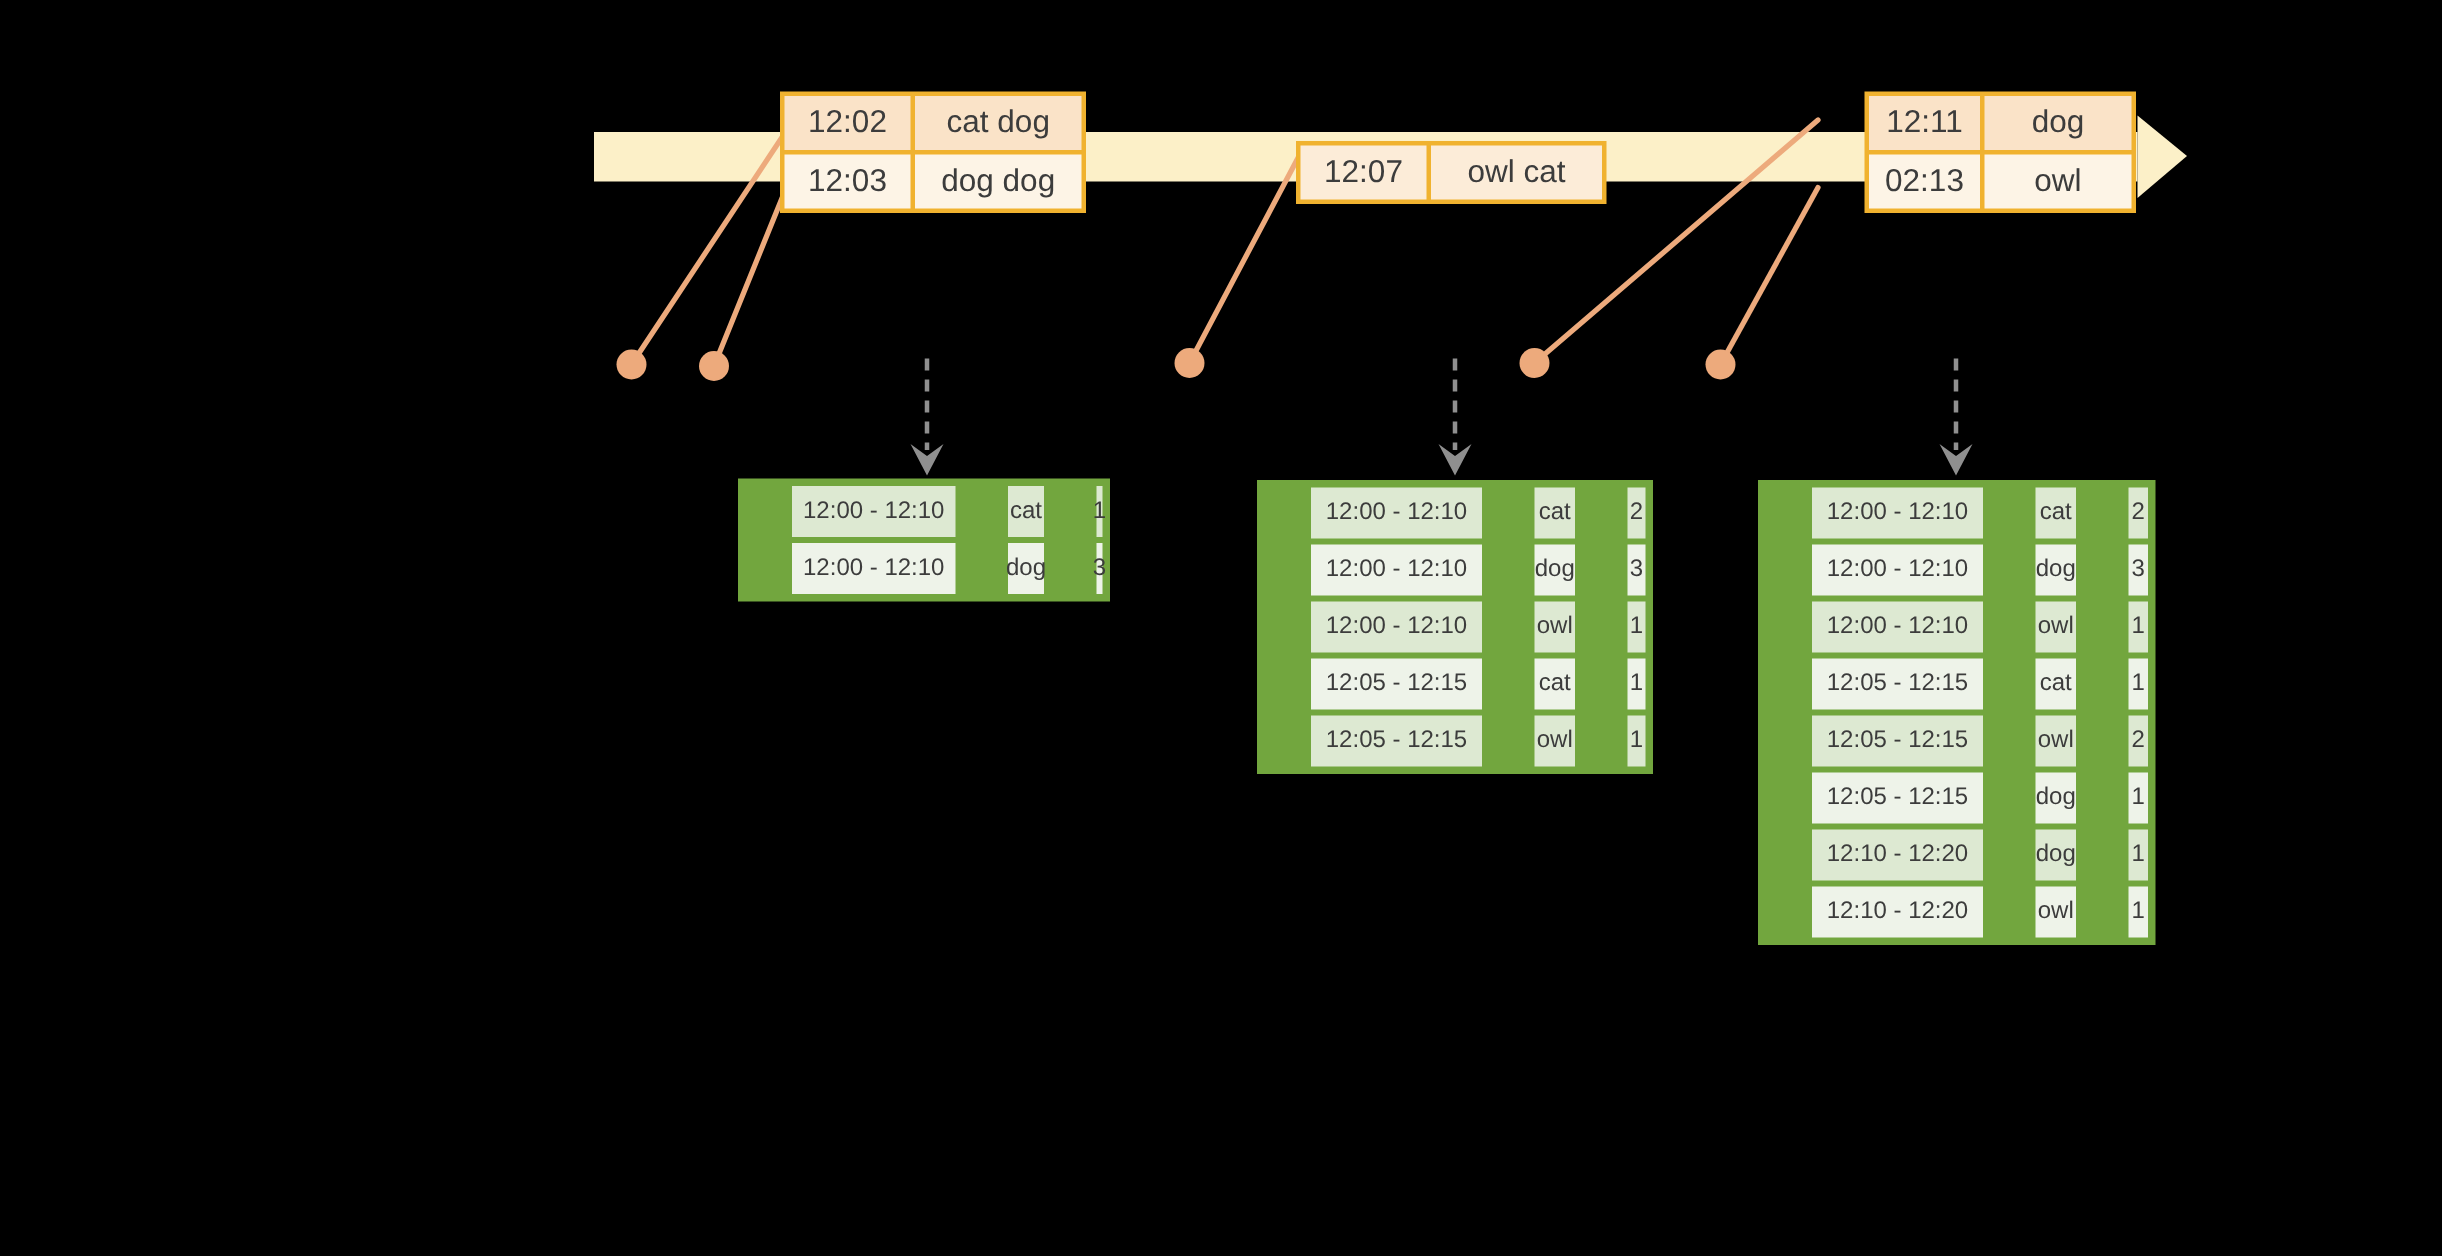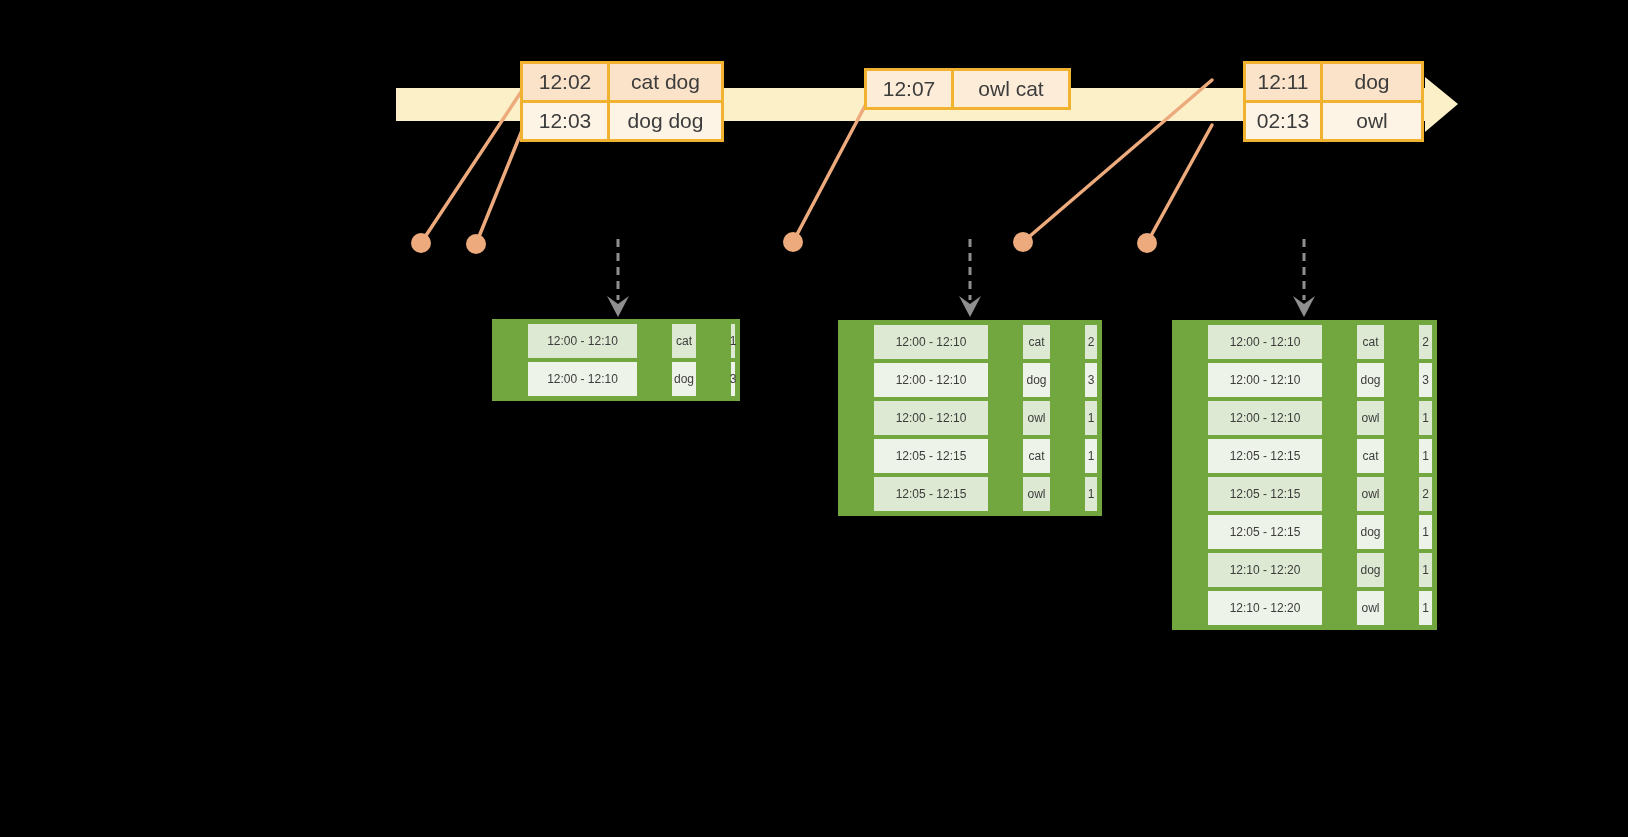--- a/index.html
+++ b/index.html
@@ -34,27 +34,27 @@
   .et-dark{background:var(--event-row-dark);}
   .et-light{background:var(--event-row-light);text-align:center;}
   .et-mid{background:var(--event-row-mid);}
   
   .result-table{
     position:absolute;display:grid;gap:4px;padding:5px;
     background:var(--result-table-border);box-sizing:border-box;
   }
   .rt-cell{
     display:flex;align-items:center;justify-content:center;
-    font-size:12px;color:var(--text);margin-left:31px;
+    font-size:16px;color:var(--text);margin-left:31px;
   }
   .rt-dark{background:var(--result-row-dark);}
   .rt-light{background:var(--result-row-light);}
 
   #event-table-1{left:520px;top:61px;grid-template-columns:84px 111px;grid-auto-rows:36px;}
-  #event-table-2{left:864px;top:68px;grid-template-columns:84px 114px;grid-auto-rows:36px;}
+  #event-table-2{left:864px;top:94px;grid-template-columns:84px 114px;grid-auto-rows:36px;}
   #event-table-3{left:1211px;top:61px;grid-template-columns:74px 98px;grid-auto-rows:36px;margin-left:32px;}
 
   #result-table-1{left:492px;top:319px;grid-template-columns:140px 55px 35px;grid-auto-rows:34px;}
   #result-table-2{left:838px;top:320px;grid-template-columns:145px 58px 43px;grid-auto-rows:34px;}
   #result-table-3{left:1172px;top:320px;grid-template-columns:145px 58px 44px;grid-auto-rows:34px;}
 
   .band{fill:var(--timeline-band);}
   .connector{stroke:var(--connector);stroke-width:3.5;stroke-linecap:round;}
   .dot{fill:var(--connector);}
   .trigger{stroke:var(--trigger-arrow);stroke-width:3;stroke-dasharray:8 6;}

